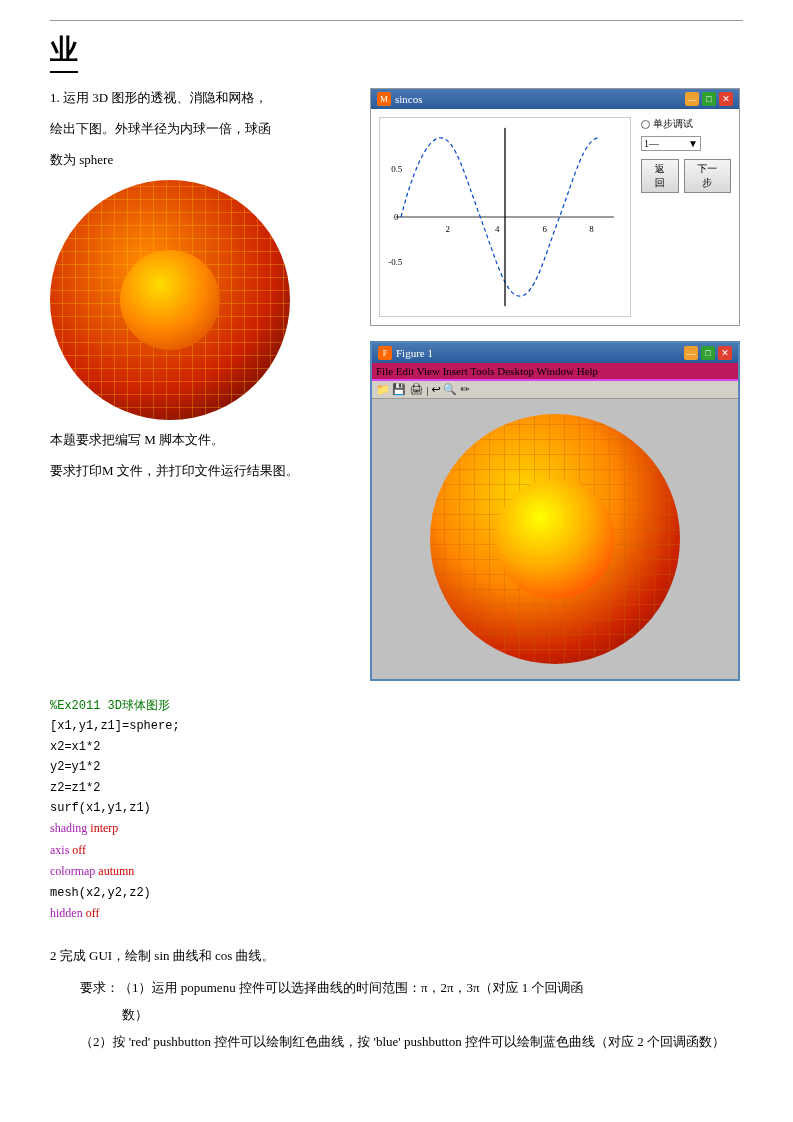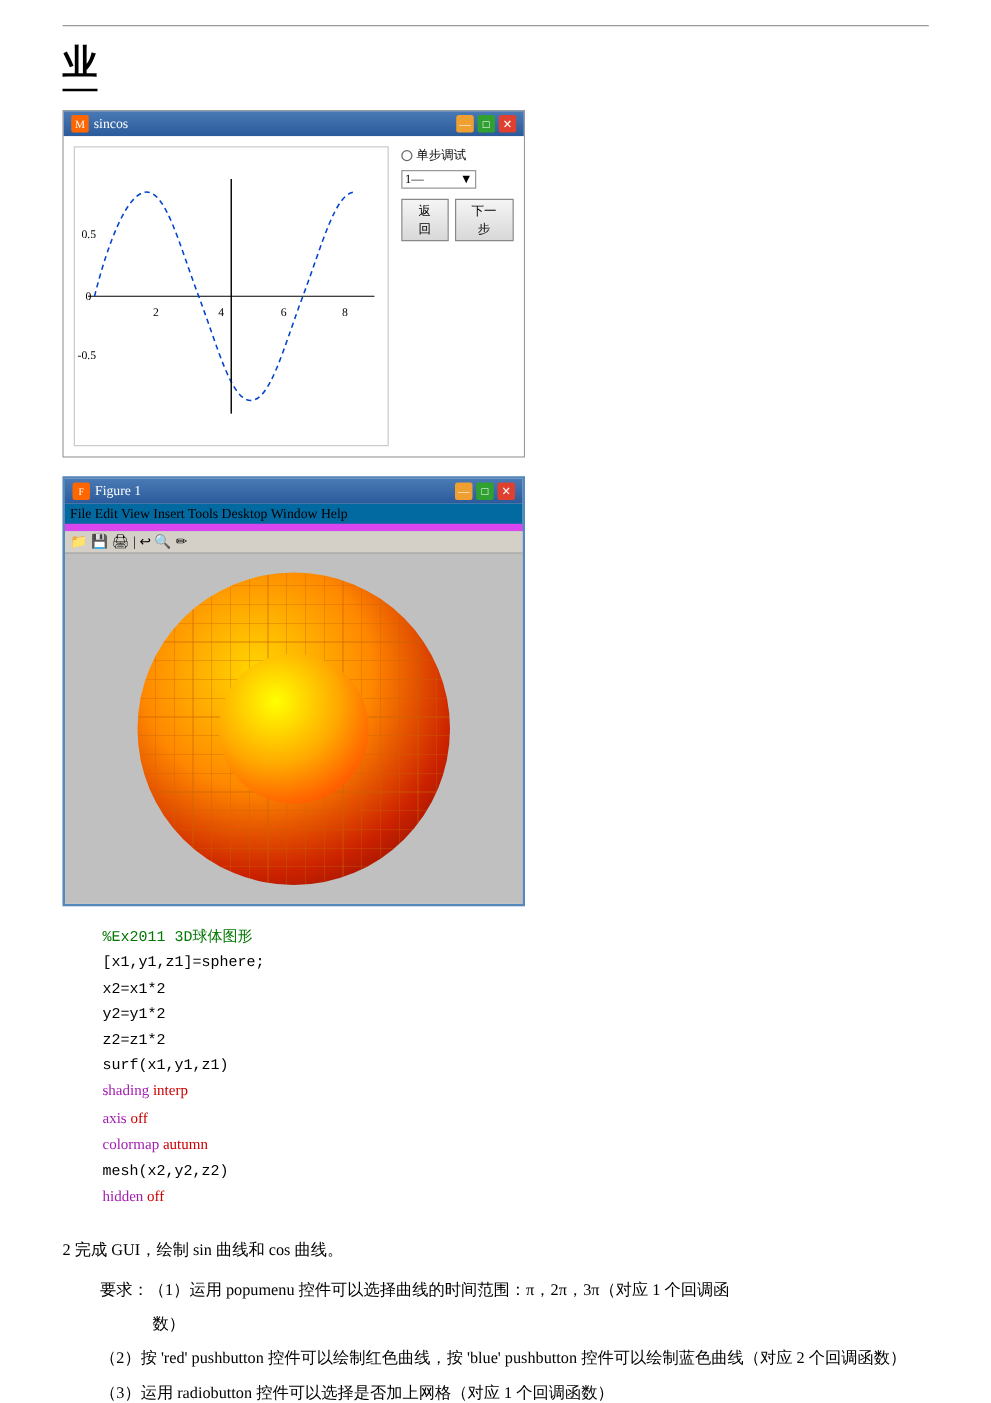--- a/index.html
+++ b/index.html
@@ -170,24 +170,24 @@
       background: linear-gradient(to bottom, #4a7ab5, #2a5a9a);
       color: #fff;
       font-size: 11px;
       padding: 3px 6px;
       display: flex;
       align-items: center;
       justify-content: space-between;
     }
 
     .figure-menubar {
-      background: #0369a1;
+      background: #be185d;
       padding: 2px 4px;
       font-size: 11px;
-      border-bottom: 6px solid #d946ef;
+      border-bottom: 2px solid #d946ef;
     }
 
     .figure-toolbar {
       background: #d4d0c8;
       padding: 2px 4px;
       font-size: 11px;
       border-bottom: 1px solid #999;
       display: flex;
       gap: 3px;
       align-items: center;
@@ -251,21 +251,20 @@
       font-weight: bold;
       font-size: 14px;
       margin-bottom: 5px;
     }
 
     .code-block {
       font-family: 'Courier New', monospace;
       font-size: 12px;
       line-height: 1.7;
       color: #000;
-      margin-left: 32px;
     }
 
     .code-comment { color: #007700; }
     .code-keyword { color: #a21caf; font-family: Liberation Serif, serif; }
     .code-string { color: #cc0000; font-family: Liberation Serif, serif; }
 
     .problem2-section {
       margin-top: 20px;
     }
 
@@ -344,38 +343,50 @@
   </style>
 </head>
 <body>
 
 <div class="page">
   <div class="top-line"></div>
 
   <div class="section-title">业</div>
 
   <div class="content-row">
+    <div class="left-col">
+      <p class="problem-text">1. 运用 3D 图形的透视、消隐和网格，</p>
+      <p class="problem-text">绘出下图。外球半径为内球一倍，球函</p>
+      <p class="problem-text">数为 sphere</p>
+
+      <div class="sphere-img">
+        <div class="sphere-inner"></div>
+      </div>
+
+      <p class="problem-text">本题要求把编写 M 脚本文件。</p>
+      <p class="problem-text">要求打印M 文件，并打印文件运行结果图。</p>
+    </div>
 
     <div class="right-col">
 
       <div class="matlab-window">
         <div class="matlab-titlebar">
           <div class="matlab-titlebar-left">
             <div class="matlab-title-icon">M</div>
             <span>sincos</span>
           </div>
           <div class="matlab-win-btns">
             <div class="matlab-win-btn win-btn-min">—</div>
             <div class="matlab-win-btn win-btn-max">□</div>
             <div class="matlab-win-btn win-btn-close">✕</div>
           </div>
         </div>
         <div class="matlab-content">
           <div style="display:flex; gap:10px;">
-            <div class="plot-area" style="flex:1; height:240px;">
+            <div class="plot-area" style="flex:1; height:200px;">
               <svg class="sine-svg" viewBox="0 0 240 200">
 
                 <line x1="10" y1="100" x2="230" y2="100" stroke="#000" stroke-width="0.8"></line>
                 <line x1="120" y1="10" x2="120" y2="190" stroke="#000" stroke-width="0.8"></line>
 
                 <text x="5" y="55" font-size="9" fill="#000">0.5</text>
                 <text x="8" y="103" font-size="9" fill="#000">0</text>
                 <text x="2" y="148" font-size="9" fill="#000">-0.5</text>
 
                 <text x="60" y="115" font-size="9" fill="#000">2</text>
@@ -466,19 +477,16 @@
     <div class="req-list">
       <div class="req-item">
         <span>要求：（1）运用 popumenu 控件可以选择曲线的时间范围：π，2π，3π（对应 1 个回调函</span>
       </div>
       <div class="req-item" style="padding-left:42px;">
         <span>数）</span>
       </div>
       <div class="req-item">
         <span>（2）按 'red' pushbutton 控件可以绘制红色曲线，按 'blue'  pushbutton 控件可以绘制蓝色曲线（对应 2 个回调函数）</span>
       </div>
-      <div class="req-item">
-        <span>（3）运用 radiobutton 控件可以选择是否加上网格（对应 1 个回调函数）</span>
-      </div>
     </div>
 
   </div>
 </div>
 
 </body></html>

